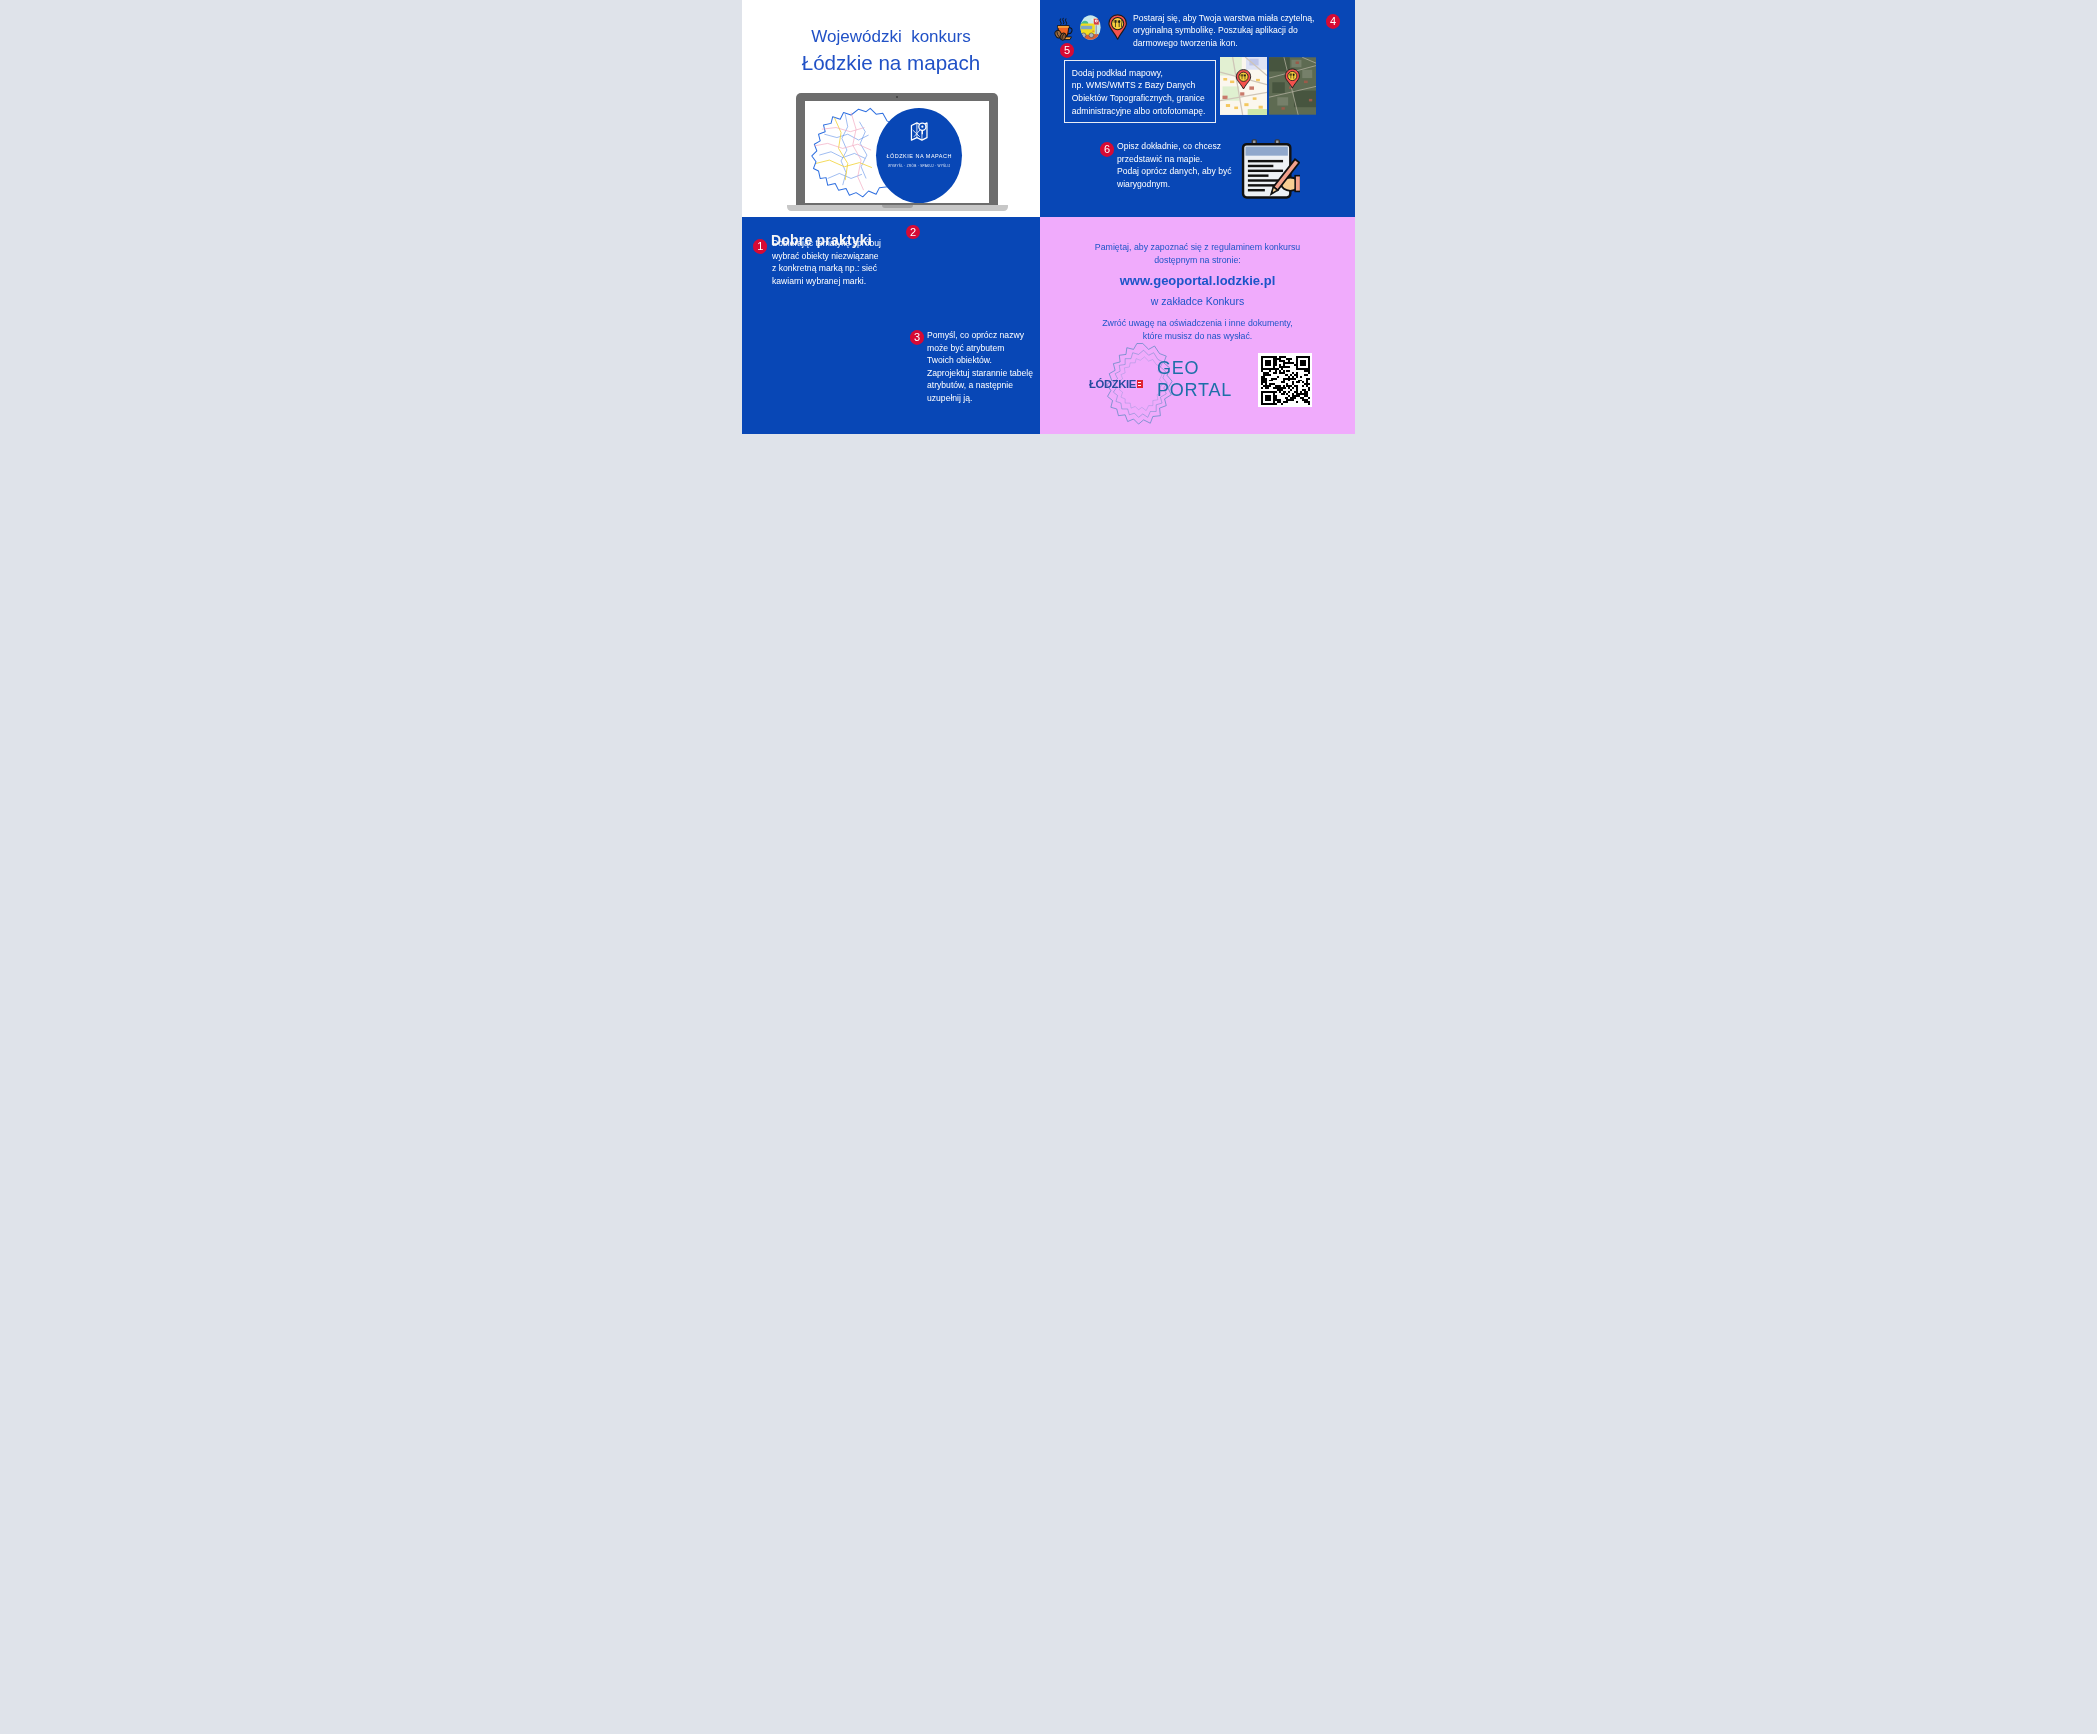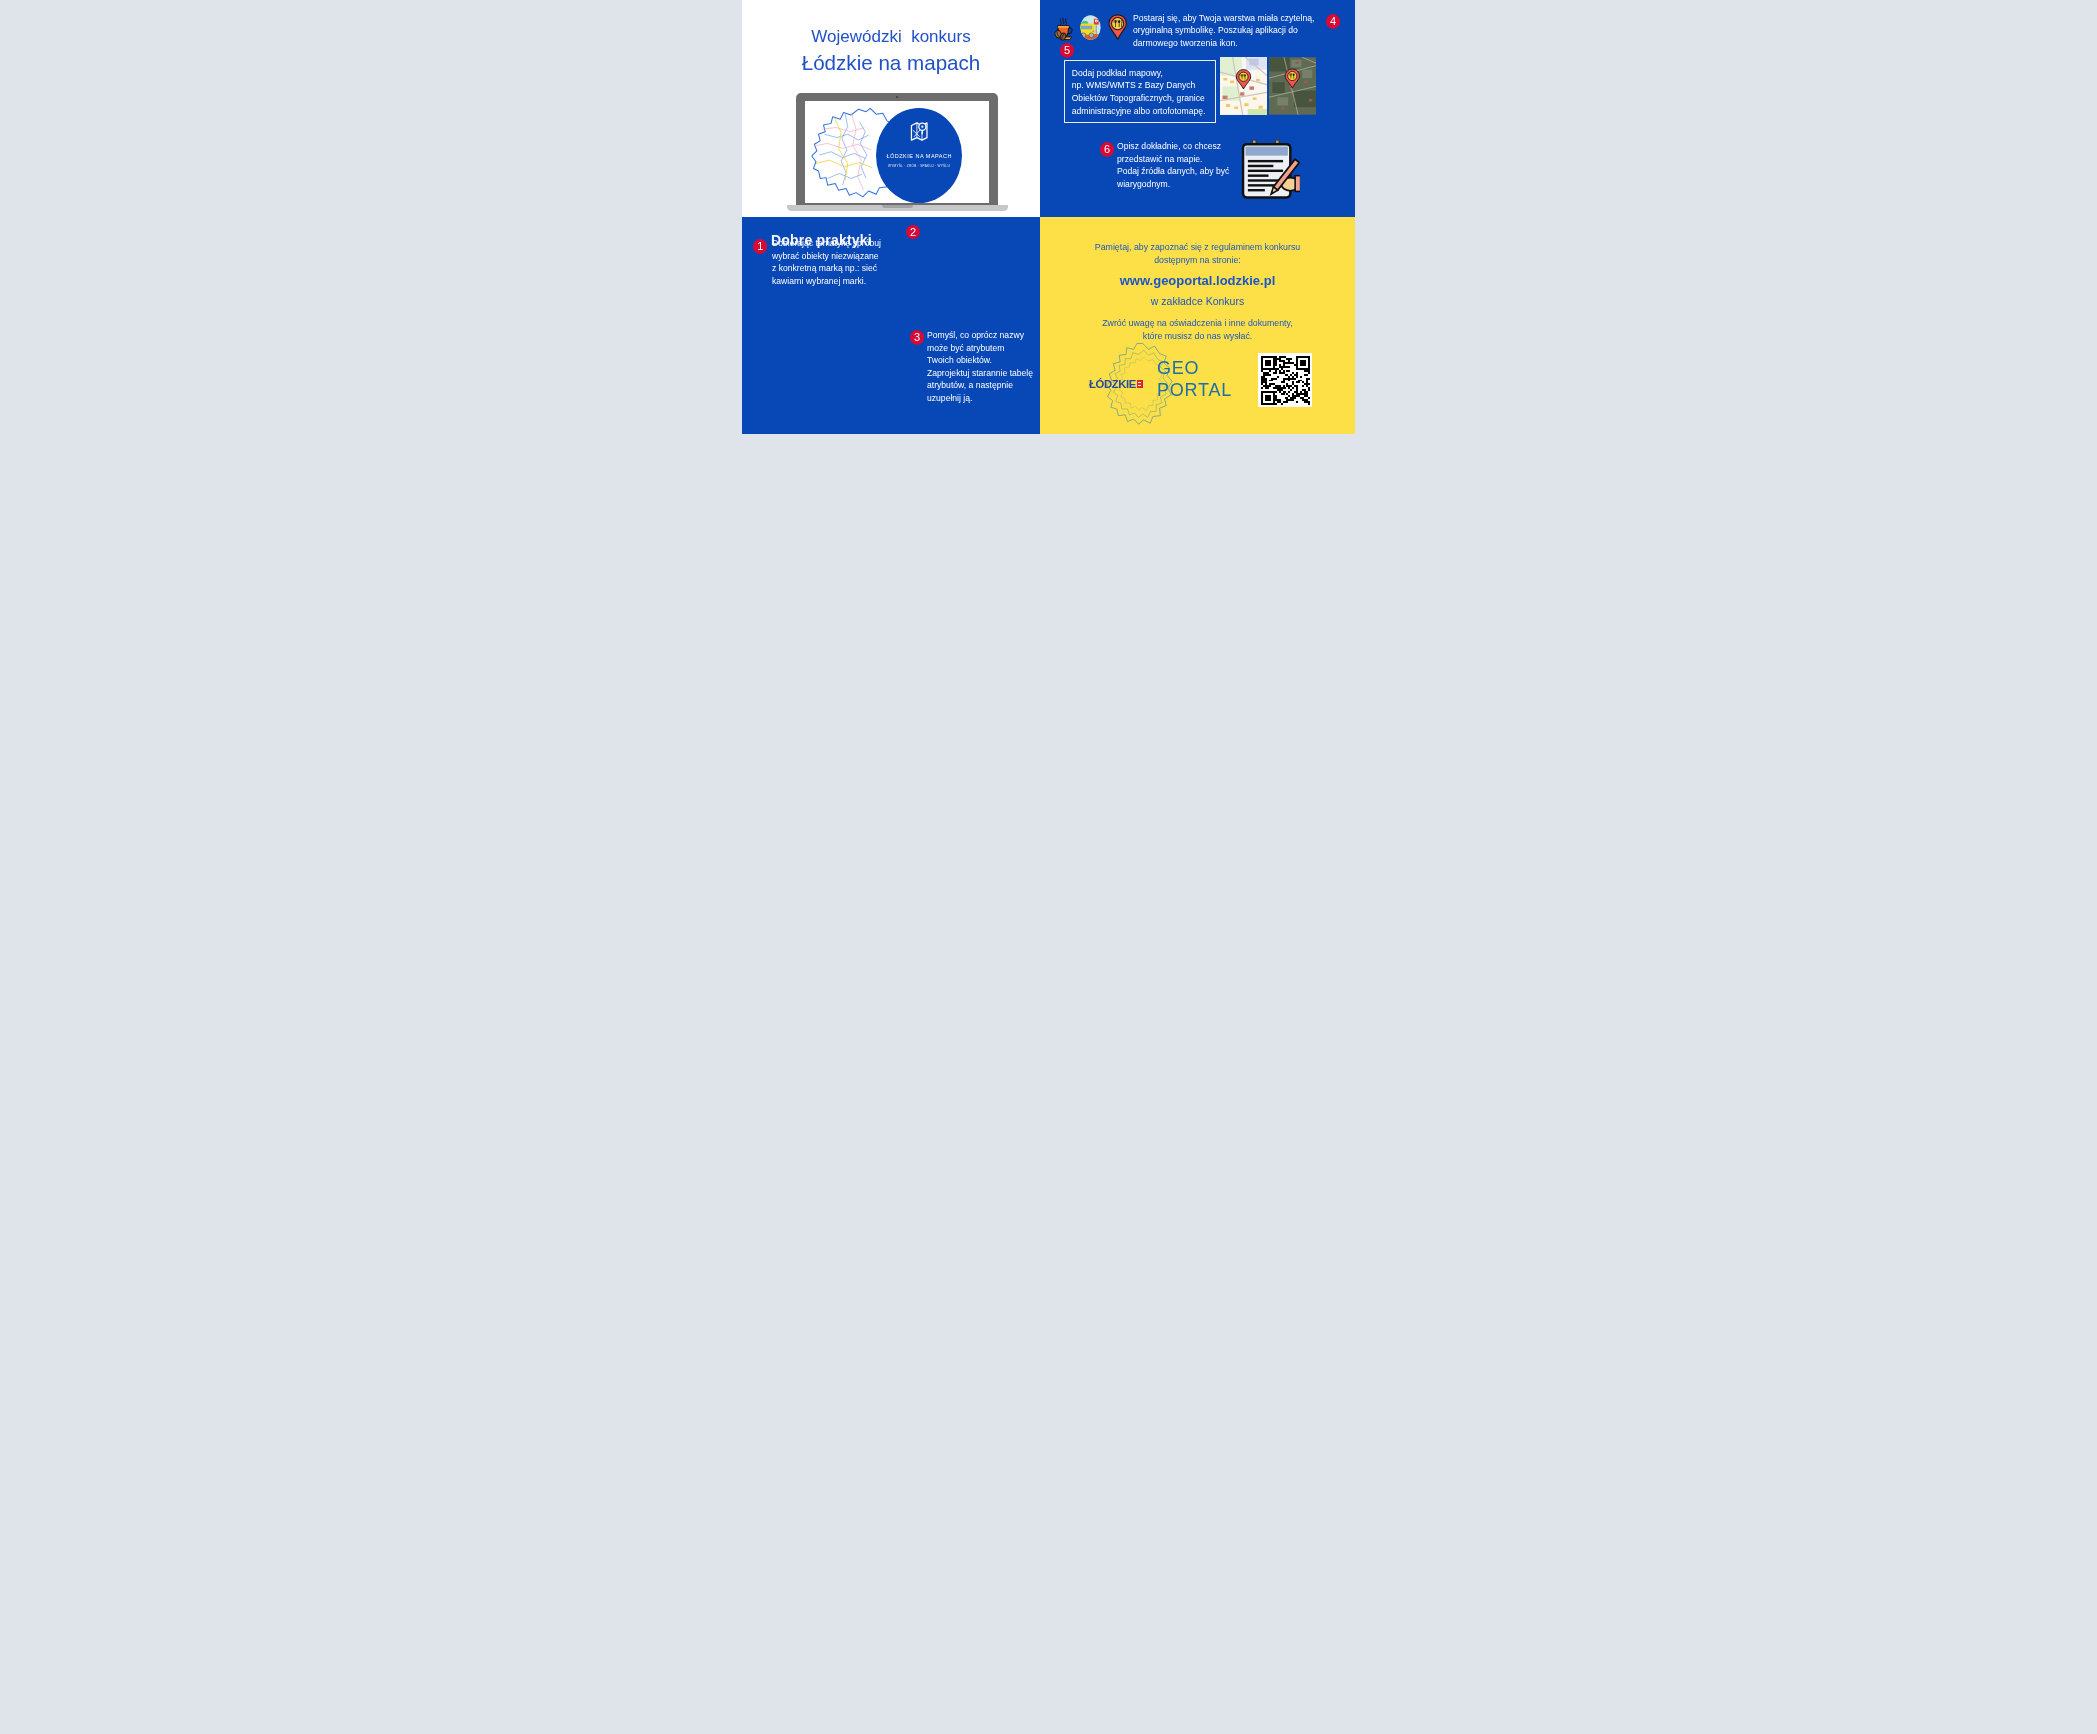--- a/index.html
+++ b/index.html
@@ -9,21 +9,21 @@
     --geo:#1D6FA8;
     --white:#FFFFFF;
   }
   *{margin:0;padding:0;box-sizing:border-box;}
   body{background:#dfe3ea;font-family:"Liberation Sans", sans-serif;}
   .page{position:relative;width:613px;height:434px;margin:0 auto;background:#fff;overflow:hidden;}
   .quad{position:absolute;}
   .q-tl{left:0;top:0;width:298px;height:217px;background:#fff;}
   .q-tr{left:298px;top:0;width:315px;height:217px;background:var(--blue);}
   .q-bl{left:0;top:217px;width:298px;height:217px;background:var(--blue);}
-  .q-br{left:298px;top:217px;width:315px;height:217px;background:#fde047;}
+  .q-br{left:298px;top:217px;width:315px;height:217px;background:#f0abfc;}
 
   
   .title1{position:absolute;left:0;top:27px;width:298px;text-align:center;color:var(--title-blue);
           font-size:17px;letter-spacing:0px;white-space:pre;}
   .title2{position:absolute;left:0;top:51px;width:298px;text-align:center;color:var(--title-blue);
           font-size:20.6px;}
   .laptop{position:absolute;left:54px;top:93px;width:202px;height:122px;}
   .lap-frame{position:absolute;left:0;top:0;width:202px;height:113px;background:#6D6D6D;
              border-radius:5px 5px 0 0;}
   .lap-cam{position:absolute;left:50%;top:2.9px;width:2.5px;height:2.5px;margin-left:-1.3px;border-radius:50%;background:#3d3d3d;}
@@ -255,21 +255,21 @@
             <path d="M25.5,19 v6.5" stroke="#111" stroke-width="1.4"></path>
         </g>
       </svg>
     </div>
 
     <div class="step-circle" style="left:60px;top:142px;">
       <span>6</span>
     </div>
     <div class="wtext" style="left:77px;top:140px;width:122px;">Opisz dokładnie, co chcesz
 przedstawić na mapie.
-Podaj źródła danych, aby być
+Podaj oprócz danych, aby być
 wiarygodnym.</div>
 
     <svg class="icon-abs" style="left:197px;top:138px;" width="63" height="62" viewBox="0 0 104 102">
       <rect x="24" y="2" width="9" height="17" rx="3" fill="#3a3a3a"></rect>
         <rect x="26.5" y="4" width="4" height="12" fill="#9aa0a8"></rect>
       <rect x="62" y="2" width="9" height="17" rx="3" fill="#3a3a3a"></rect>
         <rect x="64.5" y="4" width="4" height="12" fill="#9aa0a8"></rect>
       <rect x="10" y="10" width="78" height="88" rx="6" fill="#EDF1F5" stroke="#111" stroke-width="4"></rect>
       <rect x="14" y="14" width="70" height="15" fill="#8FA8CC"></rect>
       <g fill="#111">

